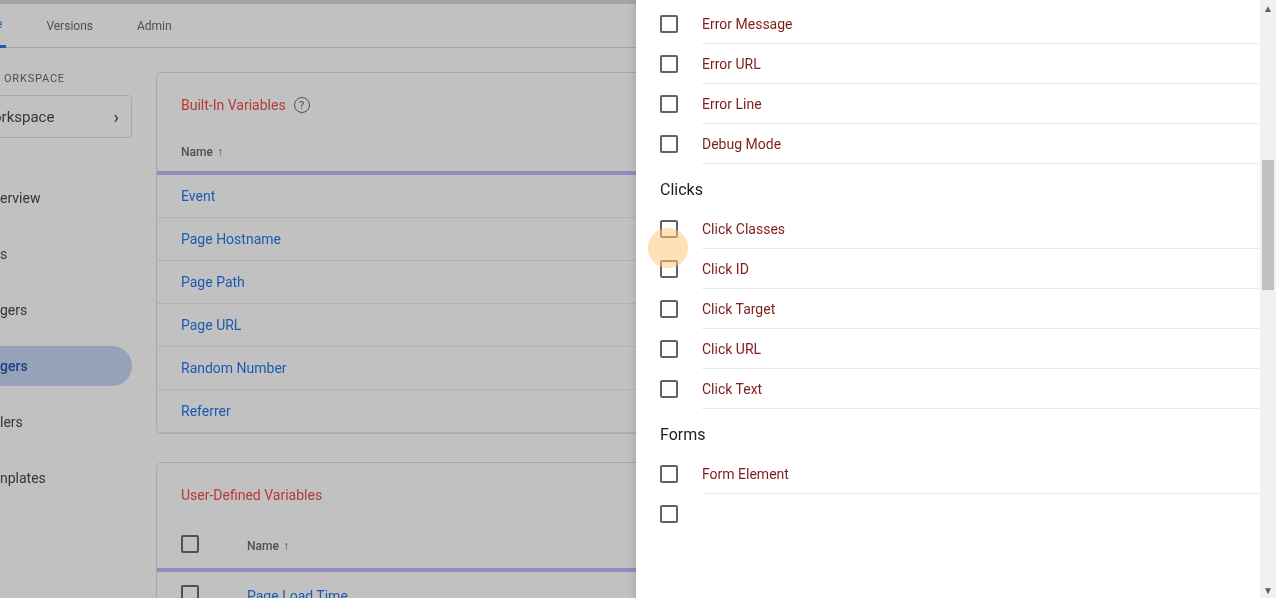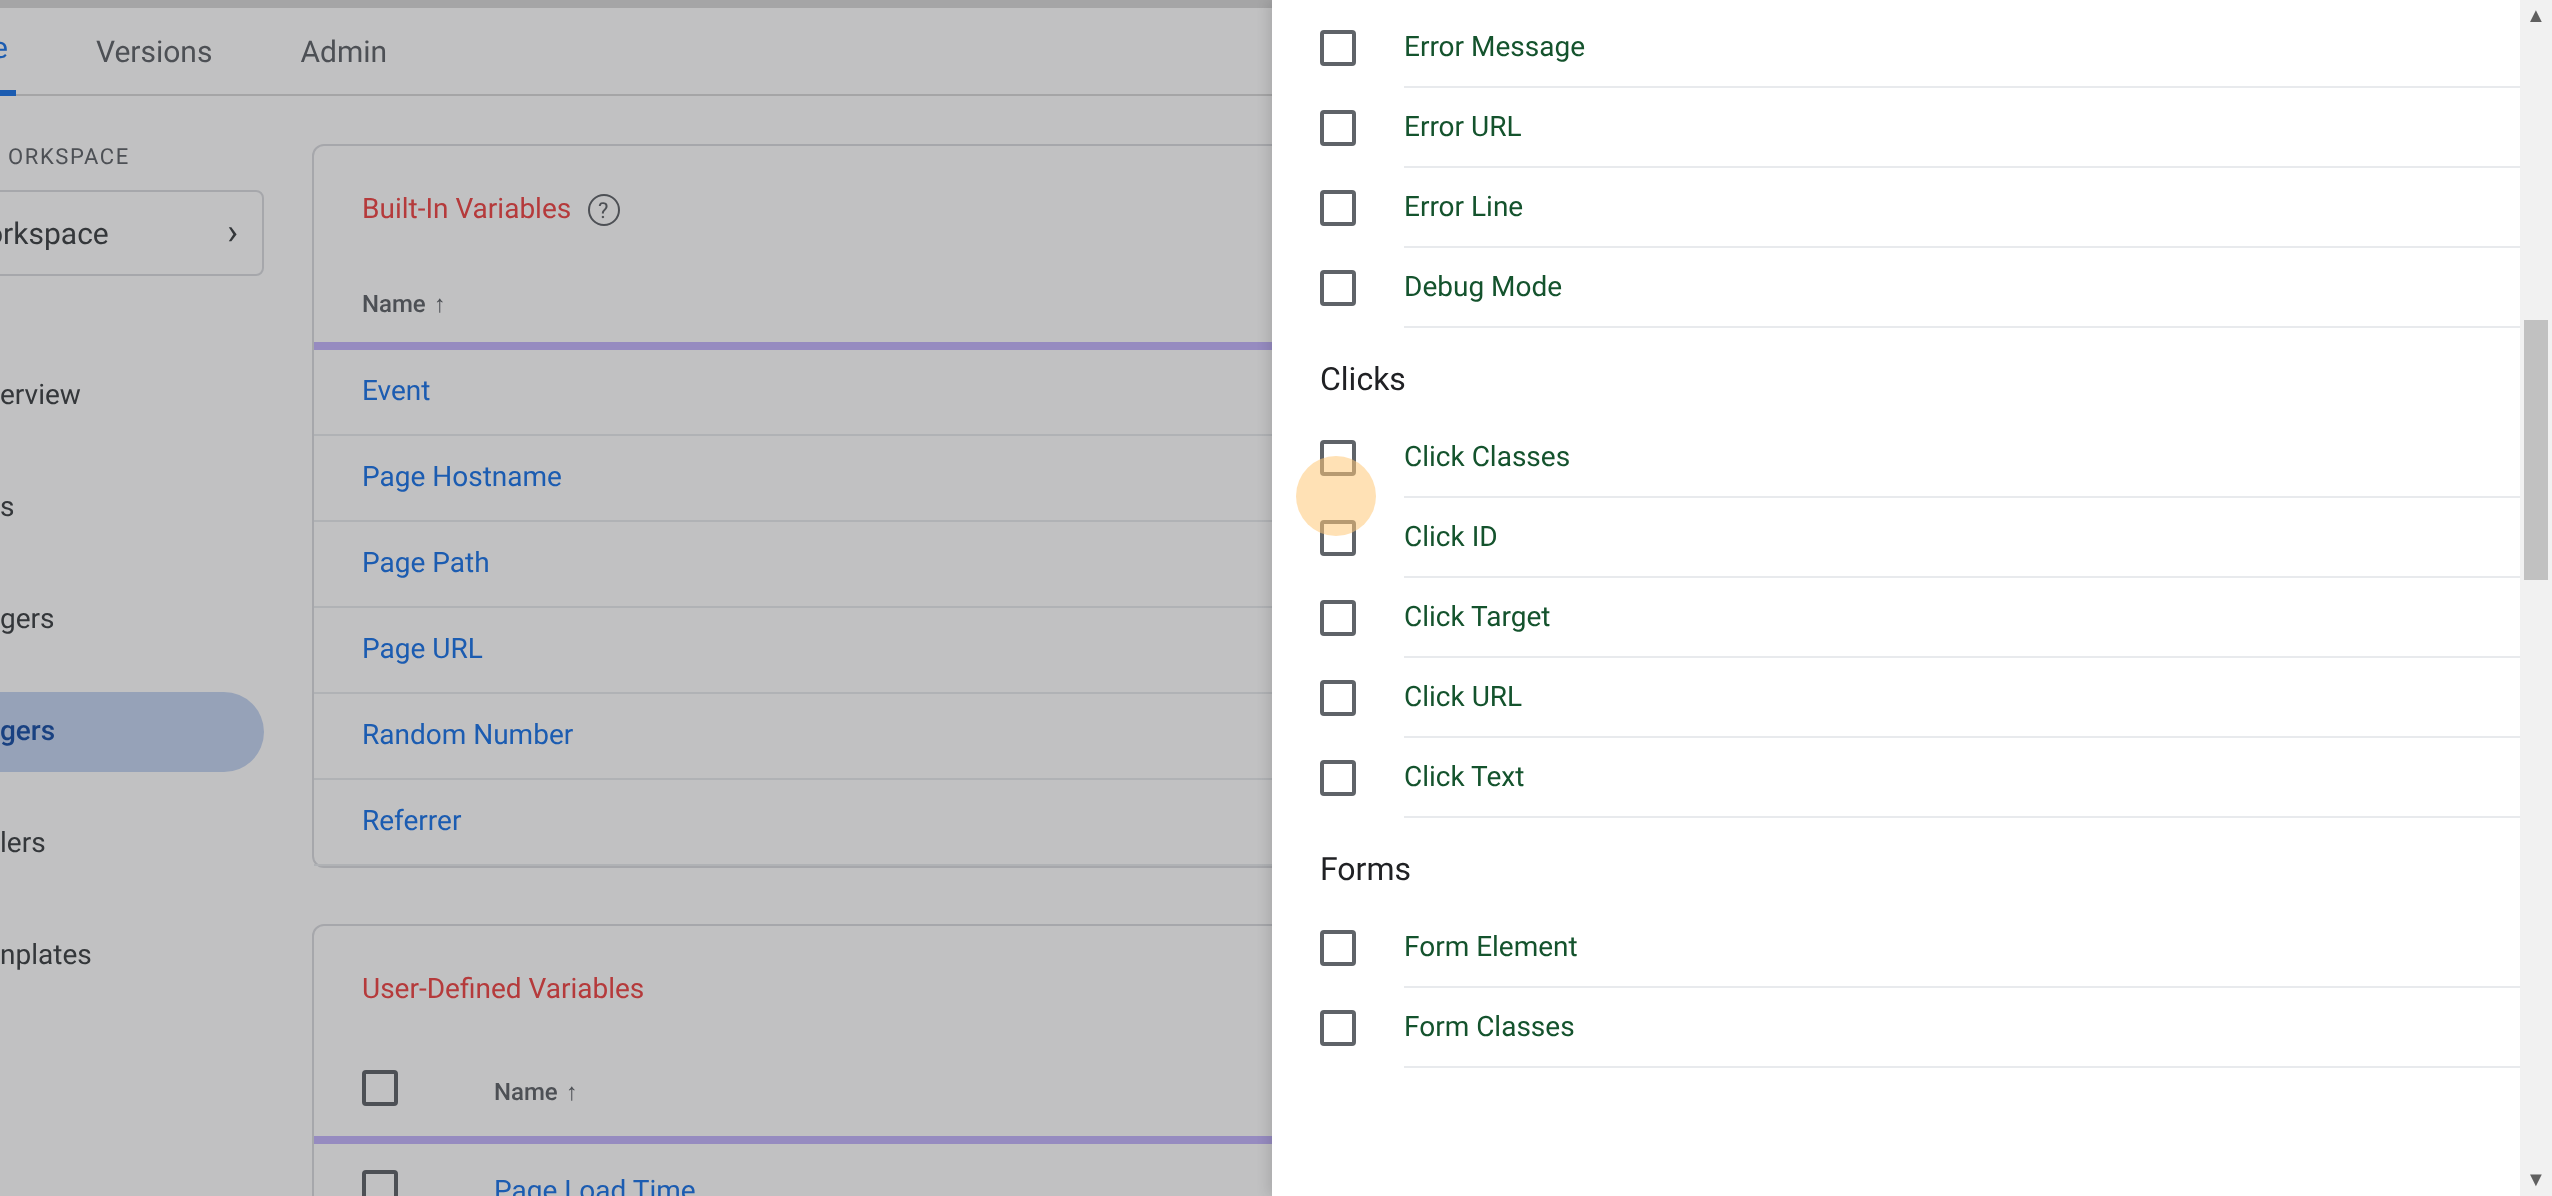--- a/index.html
+++ b/index.html
@@ -24,21 +24,21 @@
   .tabbar {
     height: 48px;
     border-top: 4px solid #d9d9d9;
     border-bottom: 1px solid #d9d9d9;
     display: flex;
     align-items: center;
     padding-left: 0;
     gap: 36px;
     color: #5f6368;
   }
-  .tabbar .tab { font-size: 15px; padding: 0 4px; cursor: pointer; }
+  .tabbar .tab { font-size: 12px; padding: 0 4px; cursor: pointer; }
   .tabbar .tab.active { color: #1a73e8; border-bottom: 3px solid #1a73e8; height: 44px; display:flex; align-items:center; margin-left:-8px; padding-left:4px; }
 
   .layout { display: flex; height: calc(598px - 48px); }
 
   .leftnav {
     width: 132px;
     flex-shrink: 0;
     padding-top: 24px;
   }
   .ws-caption { color:#5f6368; font-size:11px; letter-spacing:0.8px; padding-left:4px; margin-bottom:10px; text-transform:uppercase;}
@@ -112,21 +112,21 @@
     cursor:pointer;
   }
   .var-row .chkbox{
     width:18px;height:18px;border:2px solid #5f6368;border-radius:2px;
     flex-shrink:0;
     margin-right:24px;
   }
   .var-row .label-cell{
     flex:1;
     font-size:14px;
-    color:#14532d;
+    color:#7f1d1d;
     border-bottom:1px solid #e8eaed;
     height:40px;
     display:flex;align-items:center;
   }
   .var-row.highlight{
     background:#f6f7f9;
   }
   .click-highlight-circle{
     position:absolute;
     left:648px; top:228px;
@@ -298,21 +298,20 @@
     </div>
 
     <div class="section-title">Forms</div>
     <div>
       <div class="var-row">
         <span class="chkbox"></span>
         <span class="label-cell">Form Element</span>
       </div>
       <div class="var-row">
         <span class="chkbox"></span>
-        <span class="label-cell">Form Classes</span>
       </div>
     </div>
 
   </div>
 </div>
 
 <div class="click-highlight-circle"></div>
 
 <div class="scrollbar">
   <div class="scroll-btn up">▲</div>

